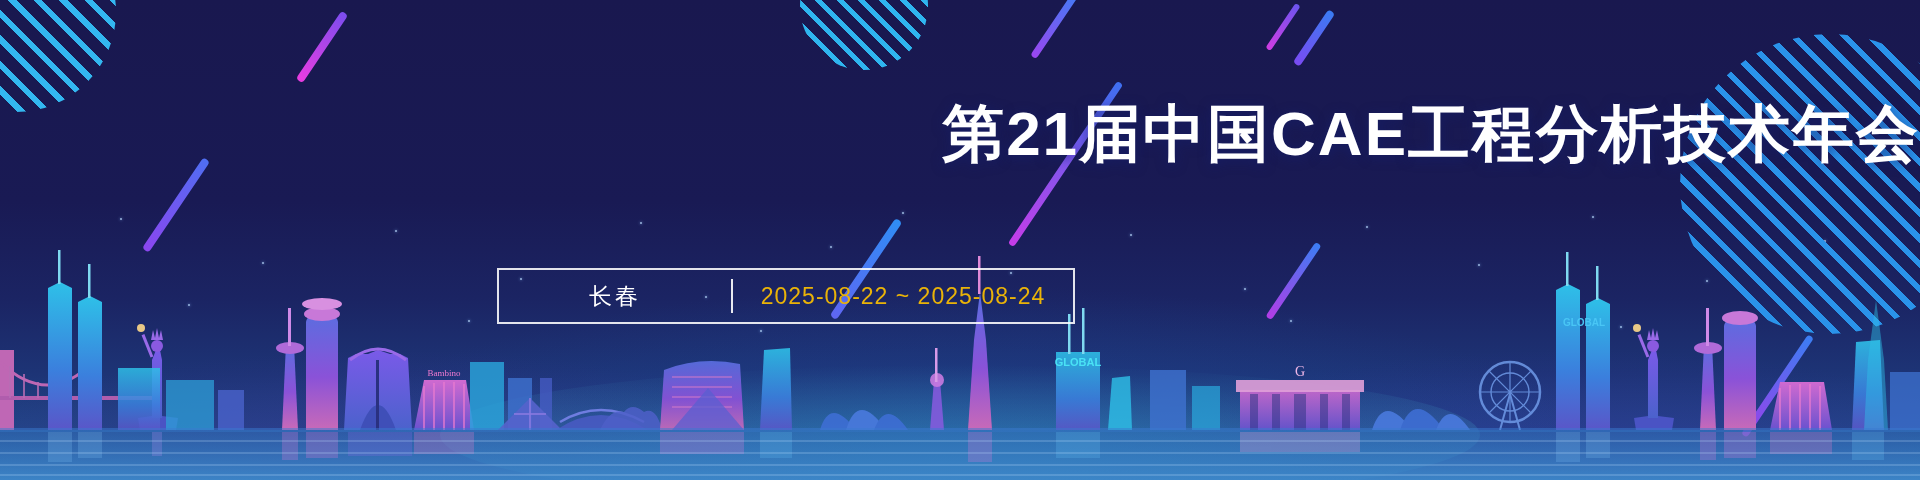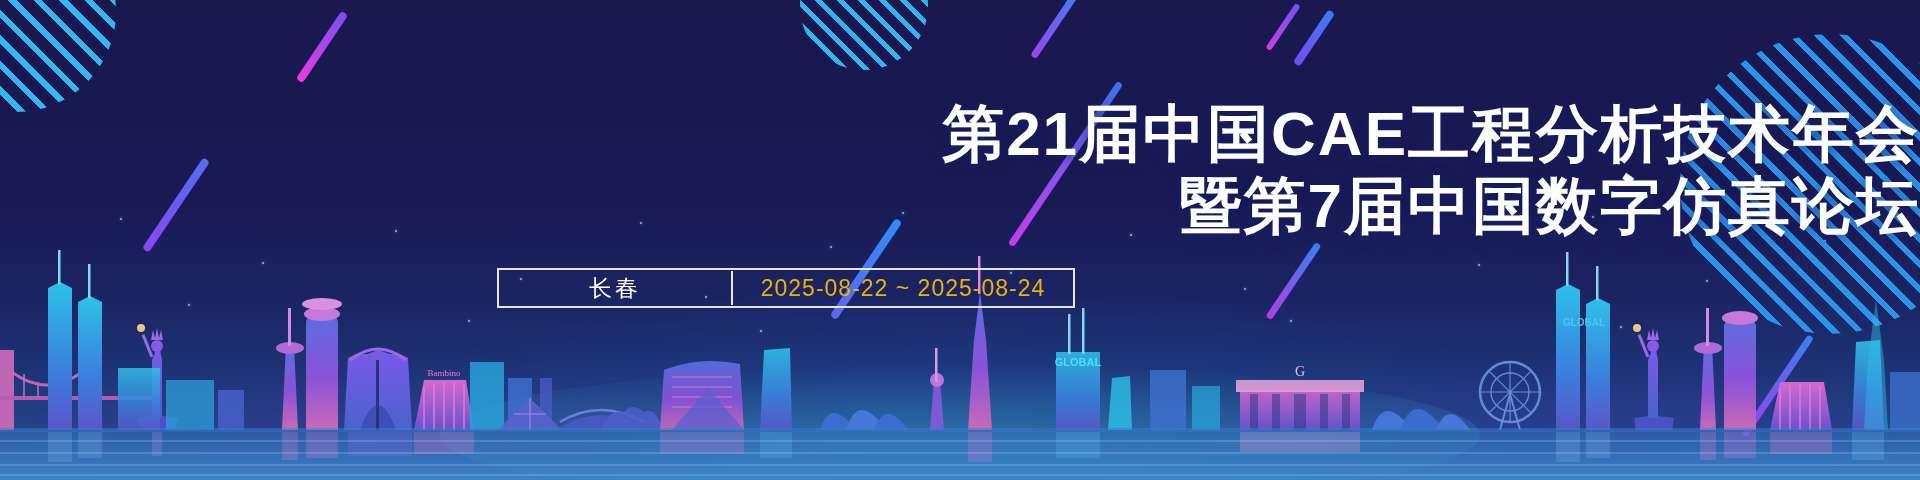--- a/index.html
+++ b/index.html
@@ -94,21 +94,21 @@
     line-height:72px;
     letter-spacing:2px;
     text-shadow:0 2px 12px rgba(20,30,110,.65);
     white-space:nowrap;
   }
 
   
   .info-box {
     position:absolute;
     left:497px; top:268px;
-    width:578px; height:40px;
+    width:578px; height:56px;
     border:2px solid rgba(255,255,255,.88);
     display:flex; align-items:center;
     z-index:20;
   }
   .info-city {
     width:232px; text-align:center;
     color:#ffffff; font-size:23px; letter-spacing:3px;
   }
   .info-divider {
     width:2px; height:34px;
@@ -364,21 +364,20 @@
     <g opacity=".22">
       <rect x="0" y="210" width="1920" height="2" fill="#bfe0ff"></rect>
       <rect x="0" y="222" width="1920" height="2" fill="#bfe0ff"></rect>
       <rect x="0" y="234" width="1920" height="2" fill="#bfe0ff"></rect>
       <rect x="0" y="244" width="1920" height="2" fill="#bfe0ff"></rect>
     </g>
   </svg>
 
   <div class="title-wrap">
     <div class="title-line">第21届中国CAE工程分析技术年会</div>
-    <div class="title-line">暨第7届中国数字仿真论坛</div>
   </div>
 
   <div class="info-box">
     <div class="info-city">长春</div>
     <div class="info-divider"></div>
     <div class="info-date">2025-08-22 ~ 2025-08-24</div>
   </div>
 
 </div>
 

